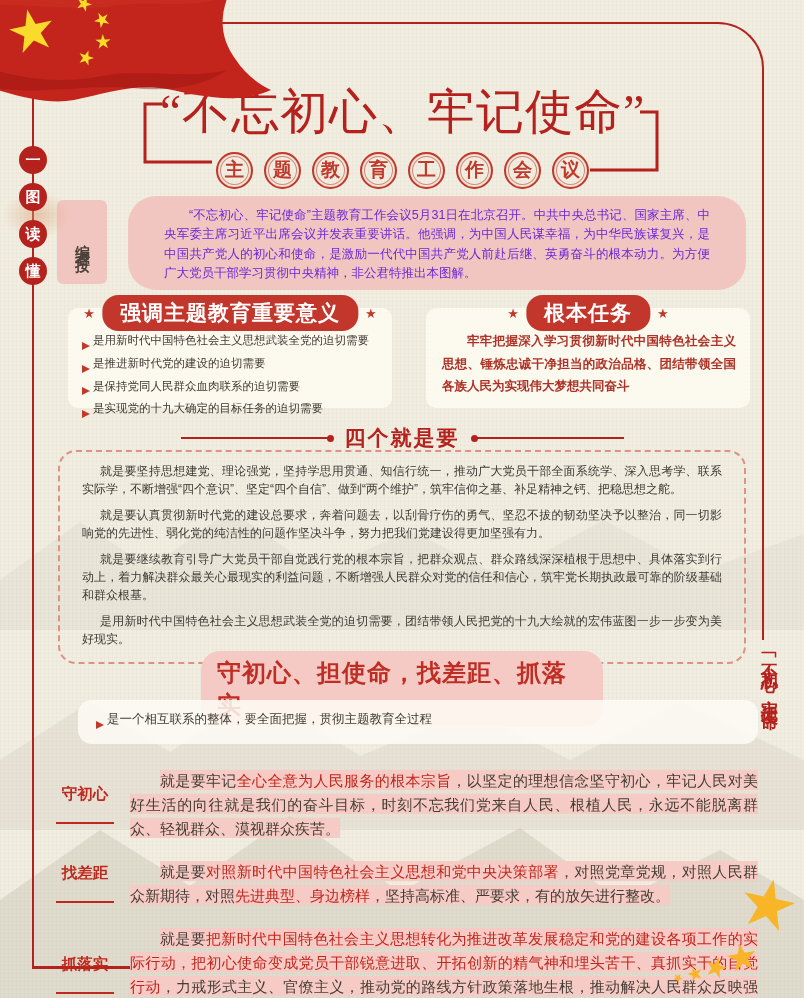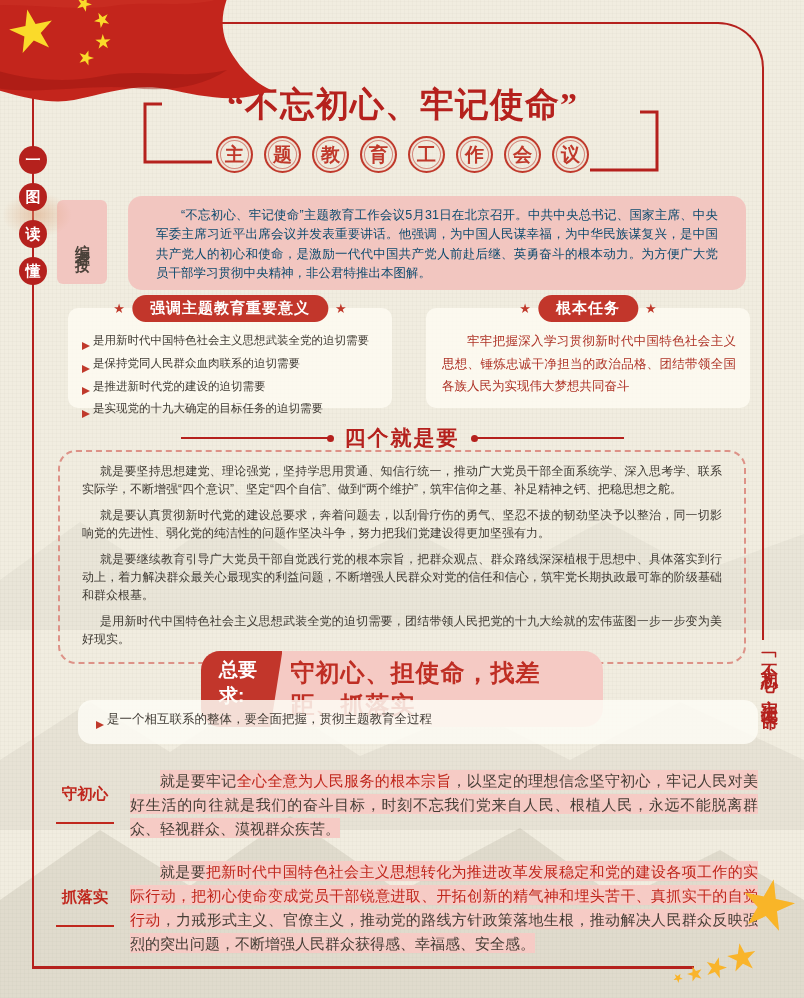--- a/index.html
+++ b/index.html
@@ -25,49 +25,49 @@
   .flag{position:absolute;left:-8px;top:-8px;z-index:5;}
   
   .rail{position:absolute;left:19px;top:146px;display:flex;flex-direction:column;gap:9px;z-index:4;}
   .rail-c{width:28px;height:28px;border-radius:50%;background:var(--red);color:#fff;
     font-size:15px;font-weight:bold;display:flex;align-items:center;justify-content:center;
     font-family:"Liberation Serif","DejaVu Serif",serif;}
   .rail-cloud{position:absolute;left:2px;top:192px;width:70px;height:46px;z-index:3;
     background:radial-gradient(ellipse at 50% 50%, rgba(220,160,118,.5), rgba(220,160,118,0) 70%);}
   
   .title-wrap{position:absolute;left:130px;top:86px;width:545px;text-align:center;z-index:4;}
-  .title{font-family:"Liberation Serif","DejaVu Serif",serif;font-weight:bold;
-    color:var(--red);font-size:34px;letter-spacing:1px;line-height:1.1;text-align:center;}
+  .title{font-family:"Liberation Serif","DejaVu Serif",serif;font-weight:normal;
+    color:var(--red);font-size:48px;letter-spacing:1px;line-height:1.1;text-align:center;}
   .subtitle{margin-top:13px;display:flex;justify-content:center;gap:11px;}
   .sub-c{width:33px;height:33px;border:2px solid var(--red2);border-radius:50%;color:var(--red2);
     font-weight:bold;font-size:19px;display:flex;align-items:center;justify-content:center;
     font-family:"Liberation Serif","DejaVu Serif",serif;box-shadow:inset 0 0 0 2px rgba(241,237,224,.9),inset 0 0 0 3px rgba(191,58,46,.55);}
   .brackets{position:absolute;left:142px;top:102px;z-index:3;}
   
   .editor-label{position:absolute;left:57px;top:200px;width:50px;height:84px;background:var(--pink);
     border-radius:6px;display:flex;align-items:center;justify-content:center;z-index:2;}
   .editor-label span{writing-mode:vertical-rl;font-weight:bold;color:#4a4139;font-size:15px;letter-spacing:7px;}
   .editor-box{position:absolute;left:128px;top:196px;width:618px;height:94px;background:var(--pink);
-    border-radius:14px;padding:10px 28px;box-sizing:border-box;color:#0c4a6e;font-size:12.5px;
+    border-radius:28px;padding:10px 36px;box-sizing:border-box;color:#6d28d9;font-size:12.5px;
     line-height:1.55;text-indent:2em;text-align:justify;z-index:2;overflow:hidden;}
   
   .panel{position:absolute;top:308px;height:100px;background:rgba(255,252,244,.75);border-radius:10px;z-index:2;}
   .panel-left{left:68px;width:324px;}
   .panel-right{left:426px;width:324px;}
   .pill-head{position:absolute;top:-13px;left:50%;transform:translateX(-50%);
     display:flex;align-items:center;gap:7px;white-space:nowrap;}
   .pill-star{color:var(--red2);font-size:13px;}
-  .pill-core{background:var(--pill);color:#fff;font-weight:bold;font-size:15px;
+  .pill-core{background:var(--pill);color:#fff;font-weight:bold;font-size:21px;
     padding:4px 18px;border-radius:16px;letter-spacing:1px;}
   .imp-list{padding:24px 10px 0 14px;}
   .b-row{display:flex;gap:3px;align-items:flex-end;margin-bottom:5px;}
   .tri{margin-top:4px;width:0;height:0;border-left:8px solid var(--red2);
     border-top:4.5px solid transparent;border-bottom:4.5px solid transparent;flex:none;}
   .b-txt{font-size:11.5px;color:#3f3a33;line-height:1.55;}
-  .task-text{padding:22px 14px 0 16px;font-size:12.5px;font-weight:normal;color:#ae3226;
+  .task-text{padding:22px 14px 0 16px;font-size:12.5px;font-weight:bold;color:#ae3226;
     line-height:1.8;text-indent:2em;text-align:justify;}
   
   .divider{position:absolute;left:0;top:424px;width:804px;display:flex;align-items:center;
     justify-content:center;gap:14px;z-index:2;}
   .div-line{width:150px;height:2px;background:var(--red);position:relative;}
   .div-line::after{content:'';position:absolute;width:7px;height:7px;border-radius:50%;background:var(--red);top:-2.5px;}
   .div-line.l::after{right:-3px;}
   .div-line.r::after{left:-3px;}
   .div-title{color:var(--red);font-weight:bold;font-size:21px;letter-spacing:2px;}
   
@@ -164,25 +164,25 @@
       <span class="pill-core">强调主题教育重要意义</span>
       <span class="pill-star">★</span>
     </div>
     <div class="imp-list">
         <div class="b-row">
           <span class="tri"></span>
           <span class="b-txt">是用新时代中国特色社会主义思想武装全党的迫切需要</span>
         </div>
         <div class="b-row">
           <span class="tri"></span>
+          <span class="b-txt">是推进新时代党的建设的迫切需要</span>
+        </div>
+        <div class="b-row">
+          <span class="tri"></span>
           <span class="b-txt">是保持党同人民群众血肉联系的迫切需要</span>
-        </div>
-        <div class="b-row">
-          <span class="tri"></span>
-          <span class="b-txt">是推进新时代党的建设的迫切需要</span>
         </div>
         <div class="b-row">
           <span class="tri"></span>
           <span class="b-txt">是实现党的十九大确定的目标任务的迫切需要</span>
         </div>
       </div>
   </div>
 
   <div class="panel panel-right">
     <div class="pill-head">
@@ -200,35 +200,38 @@
   </div>
 
   <div class="musts">
       <p class="must-p">就是要坚持思想建党、理论强党，坚持学思用贯通、知信行统一，推动广大党员干部全面系统学、深入思考学、联系实际学，不断增强“四个意识”、坚定“四个自信”、做到“两个维护”，筑牢信仰之基、补足精神之钙、把稳思想之舵。</p>
       <p class="must-p">就是要认真贯彻新时代党的建设总要求，奔着问题去，以刮骨疗伤的勇气、坚忍不拔的韧劲坚决予以整治，同一切影响党的先进性、弱化党的纯洁性的问题作坚决斗争，努力把我们党建设得更加坚强有力。</p>
       <p class="must-p">就是要继续教育引导广大党员干部自觉践行党的根本宗旨，把群众观点、群众路线深深植根于思想中、具体落实到行动上，着力解决群众最关心最现实的利益问题，不断增强人民群众对党的信任和信心，筑牢党长期执政最可靠的阶级基础和群众根基。</p>
       <p class="must-p">是用新时代中国特色社会主义思想武装全党的迫切需要，团结带领人民把党的十九大绘就的宏伟蓝图一步一步变为美好现实。</p>
     </div>
 
   <div class="req-pill">
-    <span class="req-label">总要求:</span>
     <span class="req-value">守初心、担使命，找差距、抓落实</span>
   </div>
 
   <div class="req-box">
       <div class="b-row">
         <span class="tri"></span>
         <span class="b-txt">是一个相互联系的整体，要全面把握，贯彻主题教育全过程</span>
       </div>
     </div>
 
   <div class="actions">
       <div class="act-row">
         <div class="act-label">守初心</div>
         <p class="act-text"><span class="seg">就是要牢记</span><span class="seg seg-red">全心全意为人民服务的根本宗旨</span><span class="seg">，以坚定的理想信念坚守初心，牢记人民对美好生活的向往就是我们的奋斗目标，时刻不忘我们党来自人民、根植人民，永远不能脱离群众、轻视群众、漠视群众疾苦。</span></p>
+      </div>
+      <div class="act-row">
+        <div class="act-label">找差距</div>
+        <p class="act-text"><span class="seg">就是要</span><span class="seg seg-red">对照新时代中国特色社会主义思想和党中央决策部署</span><span class="seg">，对照党章党规，对照人民群众新期待，对照</span><span class="seg seg-red">先进典型、身边榜样</span><span class="seg">，坚持高标准、严要求，有的放矢进行整改。</span></p>
       </div>
       <div class="act-row">
         <div class="act-label">抓落实</div>
         <p class="act-text"><span class="seg">就是要</span><span class="seg seg-red">把新时代中国特色社会主义思想转化为推进改革发展稳定和党的建设各项工作的实际行动，把初心使命变成党员干部锐意进取、开拓创新的精气神和埋头苦干、真抓实干的自觉行动</span><span class="seg">，力戒形式主义、官僚主义，推动党的路线方针政策落地生根，推动解决人民群众反映强烈的突出问题，不断增强人民群众获得感、幸福感、安全感。</span></p>
       </div>
     </div>
 
   <div class="side-note">「不忘初心　牢记使命」</div>
 
   <svg class="corner-stars" width="164" height="138" viewBox="0 0 164 138" aria-hidden="true">

